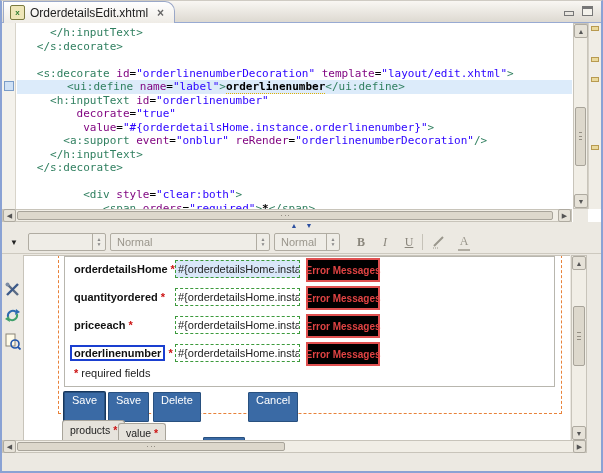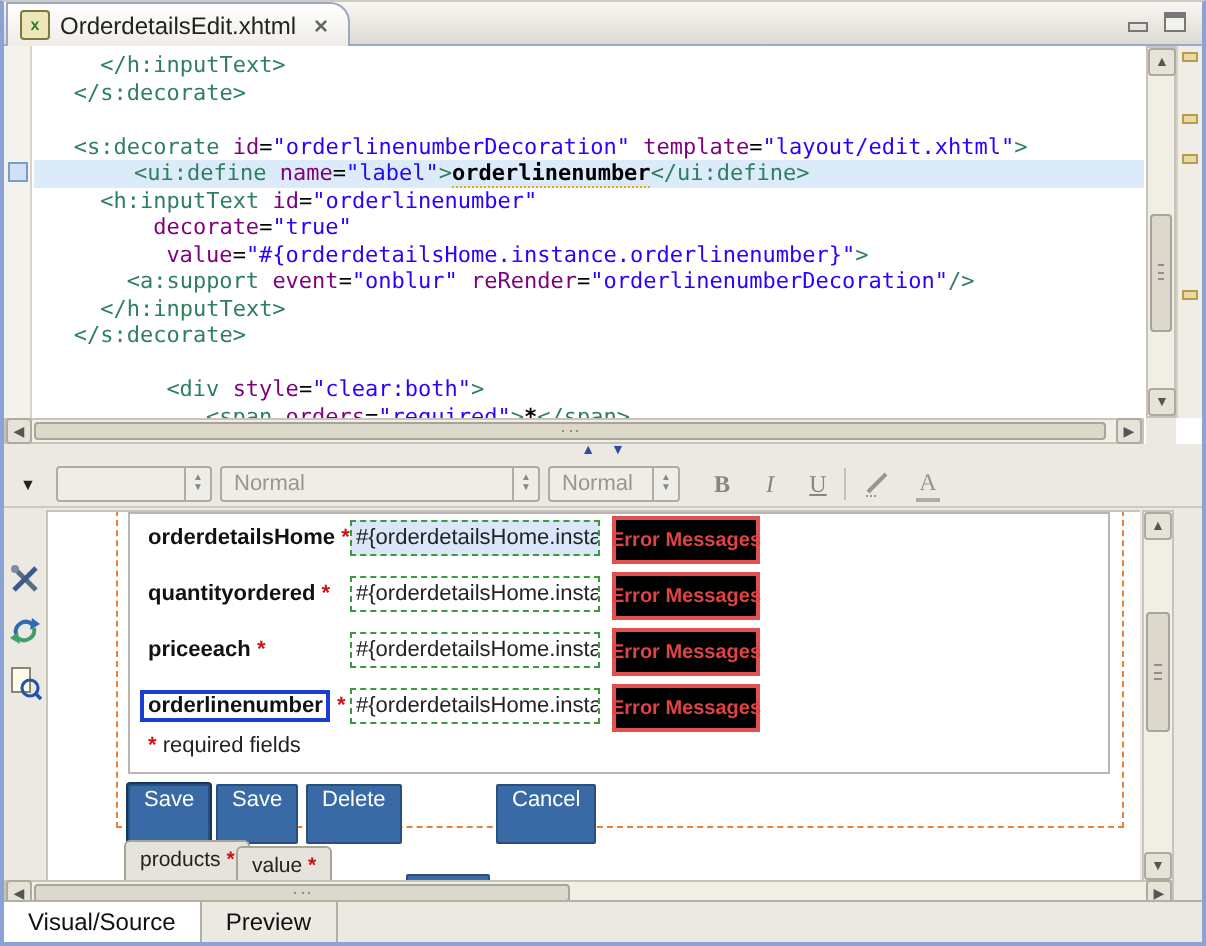--- a/index.html
+++ b/index.html
@@ -292,18 +292,14 @@
     </div>
     <div class="sb-track-h vis-hscroll">
       <div class="sb-btn" style="left:0;top:-1px;width:13px;height:13px;">◀</div>
       <div class="sb-thumb vis-hthumb">
           <div class="grip-h"></div>
         </div>
       <div class="sb-btn" style="right:0;top:-1px;width:13px;height:13px;">▶</div>
     </div>
   </div>
 
-  <div class="pagebar">
-    <div class="pagetab active">Visual/Source</div>
-    <div class="pagetab">Preview</div>
-  </div>
 
 </div>
 
 </body></html>

